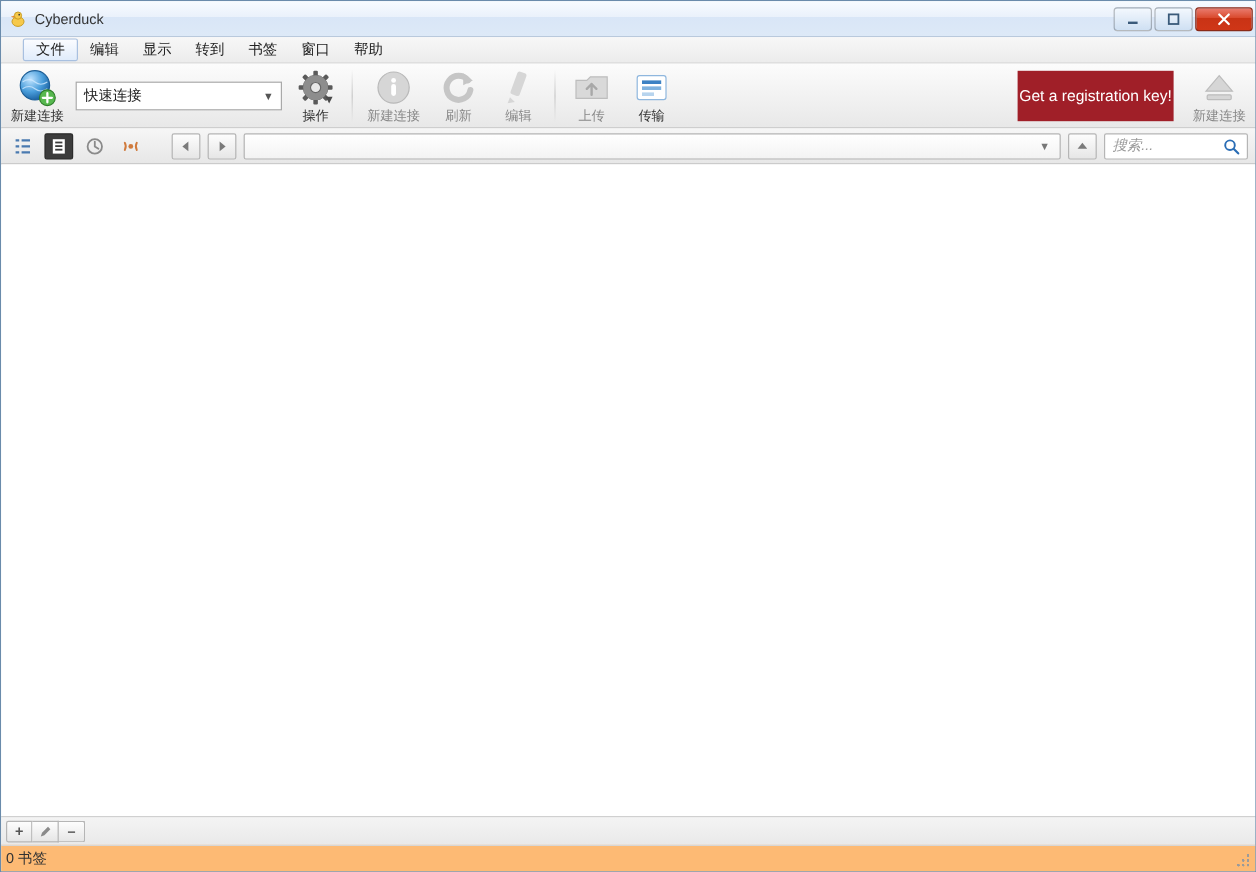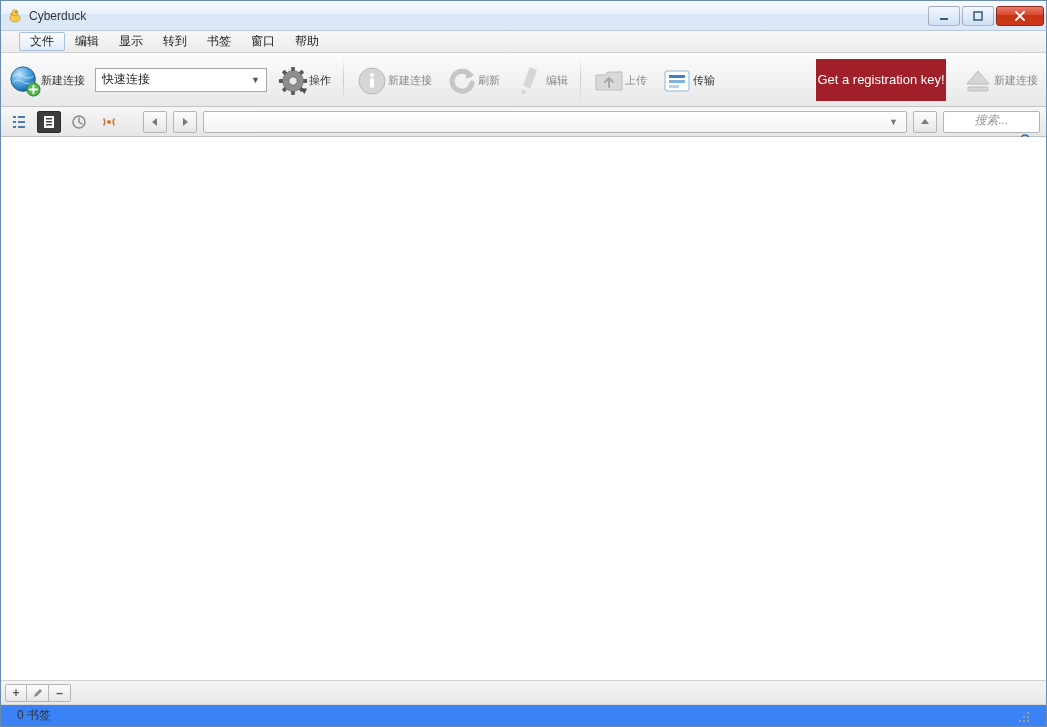--- a/index.html
+++ b/index.html
@@ -78,21 +78,21 @@
   .toolbar {
     height: 54px;
     background: linear-gradient(to bottom,#fcfcfc,#e8e8e8);
     border-bottom: 1px solid #c4c4c4;
     display: flex;
     align-items: center;
     padding: 0 4px;
     gap: 6px;
   }
   .tool-group {
-    display:flex;flex-direction:row;align-items:center;justify-content:center;
+    display:flex;flex-direction:column;align-items:center;justify-content:center;
     min-width:44px;
     height:100%;
     padding:2px 4px 0 4px;
   }
   .tool-group .glyph {
     width:32px;height:32px;display:flex;align-items:center;justify-content:center;
   }
   .tool-group .lbl { font-size:11px;color:#333;margin-top:0px;}
   .tool-group.disabled .lbl { color:#888; }
   .quickconnect {
@@ -134,22 +134,22 @@
   .sq-btn.icon-only { border:none;background:none; }
   .sq-btn.dark {
     background:#3c3c3c;border-color:#2b2b2b;color:#fff;
   }
   .path-combo {
     flex:1;height:22px;border:1px solid #b5b5b5;border-radius:2px;
     background:linear-gradient(to bottom,#fff,#f3f3f3);
     display:flex;align-items:center;justify-content:flex-end;padding:0 8px;color:#777;font-size:9px;
   }
   .search-box {
-    width:97px;height:22px;border:1px solid #b5b5b5;border-radius:2px;background:#fff;
-    display:flex;align-items:center;padding:0 6px;color:#999;font-style:italic;gap:4px;flex-direction:column;
+    width:120px;height:22px;border:1px solid #b5b5b5;border-radius:2px;background:#fff;
+    display:flex;align-items:center;padding:0 6px;color:#999;font-style:italic;gap:4px;
   }
   .search-box .mag { margin-left:auto;color:#2a6db5;font-style:normal; }
   
   .content {
     flex:1;background:#fff;overflow:auto;
   }
   
   .editbar {
     height:24px;border-top:1px solid #d0d0d0;
     background:linear-gradient(to bottom,#f4f4f4,#e9e9e9);
@@ -157,22 +157,22 @@
   }
   .mini-btn {
     width:22px;height:18px;border:1px solid #b5b5b5;border-left-width:0;
     background:linear-gradient(to bottom,#fdfdfd,#e6e6e6);
     display:flex;align-items:center;justify-content:center;color:#555;font-weight:bold;
   }
   .mini-btn:first-child { border-left-width:1px;border-radius:2px 0 0 2px;}
   .mini-btn:last-child { border-radius:0 2px 2px 0;}
   
   .statusbar {
-    height:22px;border-top:1px solid #d7d7d7;background:#3b82f6;
-    display:flex;align-items:center;padding:0 16px;color:#333;font-size:12px;
+    height:22px;border-top:1px solid #d7d7d7;background:#fdba74;
+    display:flex;align-items:center;padding:0 4px;color:#333;font-size:12px;
     justify-content:space-between;
   }
   .grip {
     width:14px;height:14px;position:relative;
   }
   .grip::before {
     content:"";position:absolute;right:0;bottom:0;width:12px;height:12px;
     background:
       radial-gradient(circle at 10px 10px,#9a9a9a 1px,transparent 1.2px),
       radial-gradient(circle at 6px 10px,#9a9a9a 1px,transparent 1.2px),

